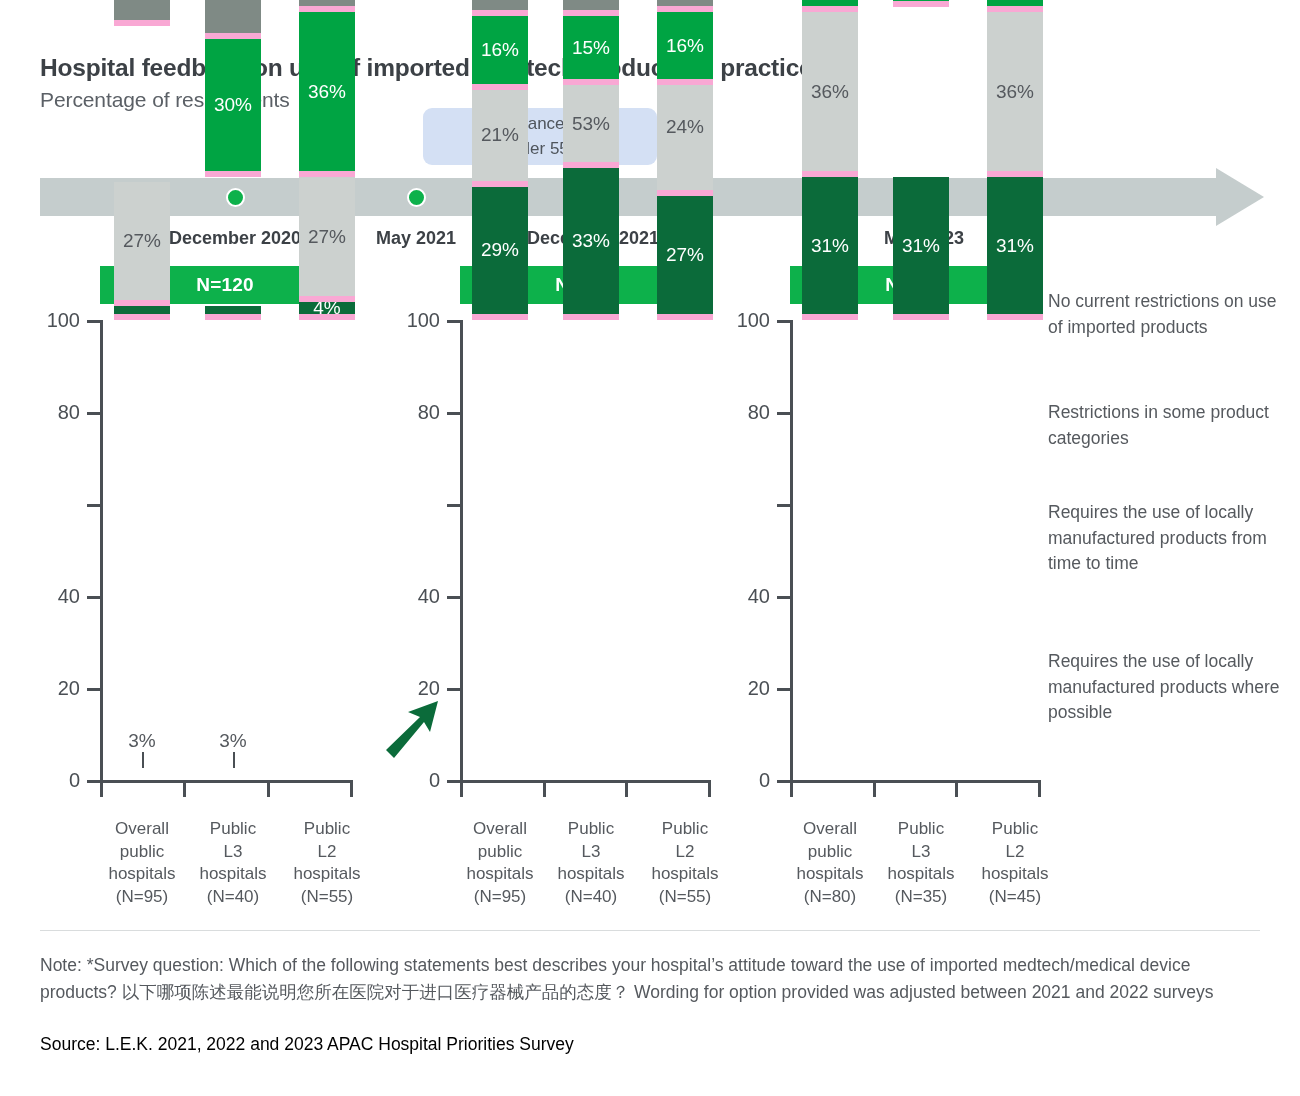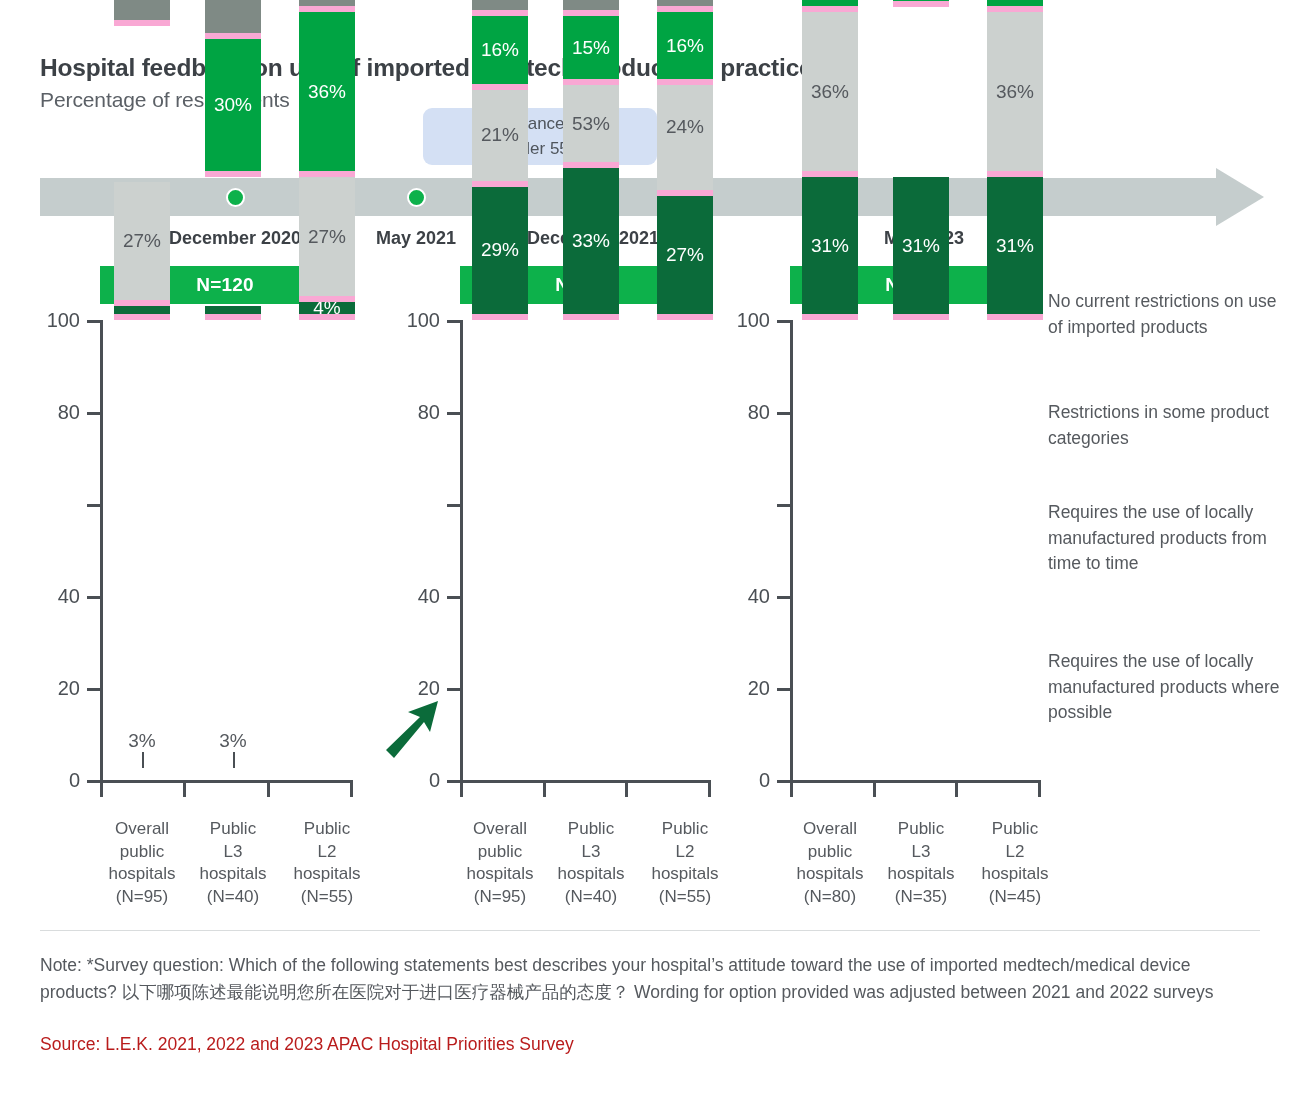--- a/index.html
+++ b/index.html
@@ -135,21 +135,21 @@
     position: absolute; left: 40px; top: 930px;
     width: 1220px; height: 1px; background: #d9dcdd;
   }
   .note {
     position: absolute; left: 40px; top: 952px;
     width: 1225px; font-size: 17.5px; color: #55595e;
     line-height: 1.55;
   }
   .source {
     position: absolute; left: 40px; top: 1034px;
-    font-size: 17.5px; color: #b91c1c; white-space: nowrap;
+    font-size: 17.5px; color: #000000; white-space: nowrap;
   }
 </style>
 </head>
 <body>
 
 <div class="page">
 
   <div class="title">Hospital feedback on use of imported medtech products in practice</div>
   <div class="subtitle">Percentage of respondents</div>
 

